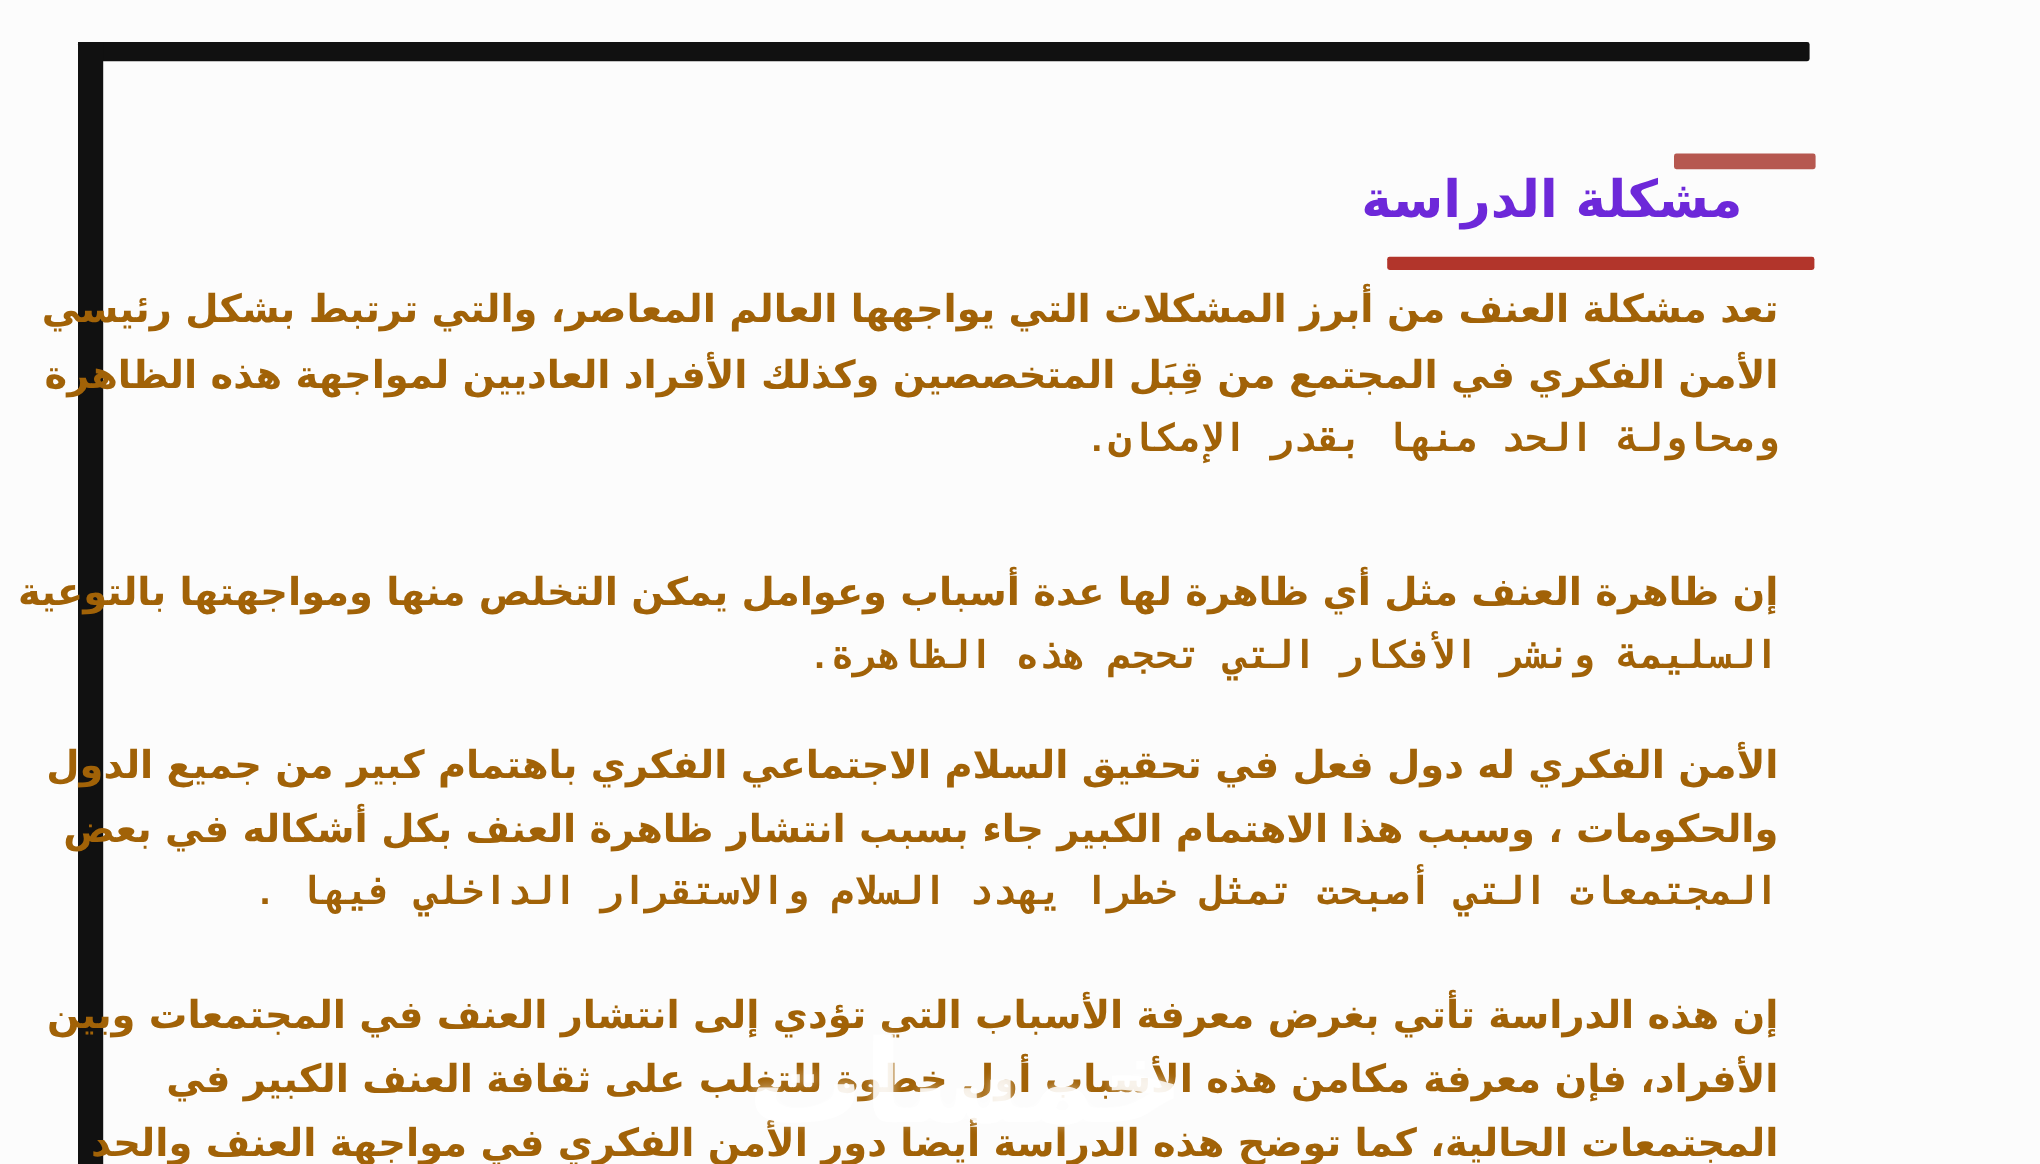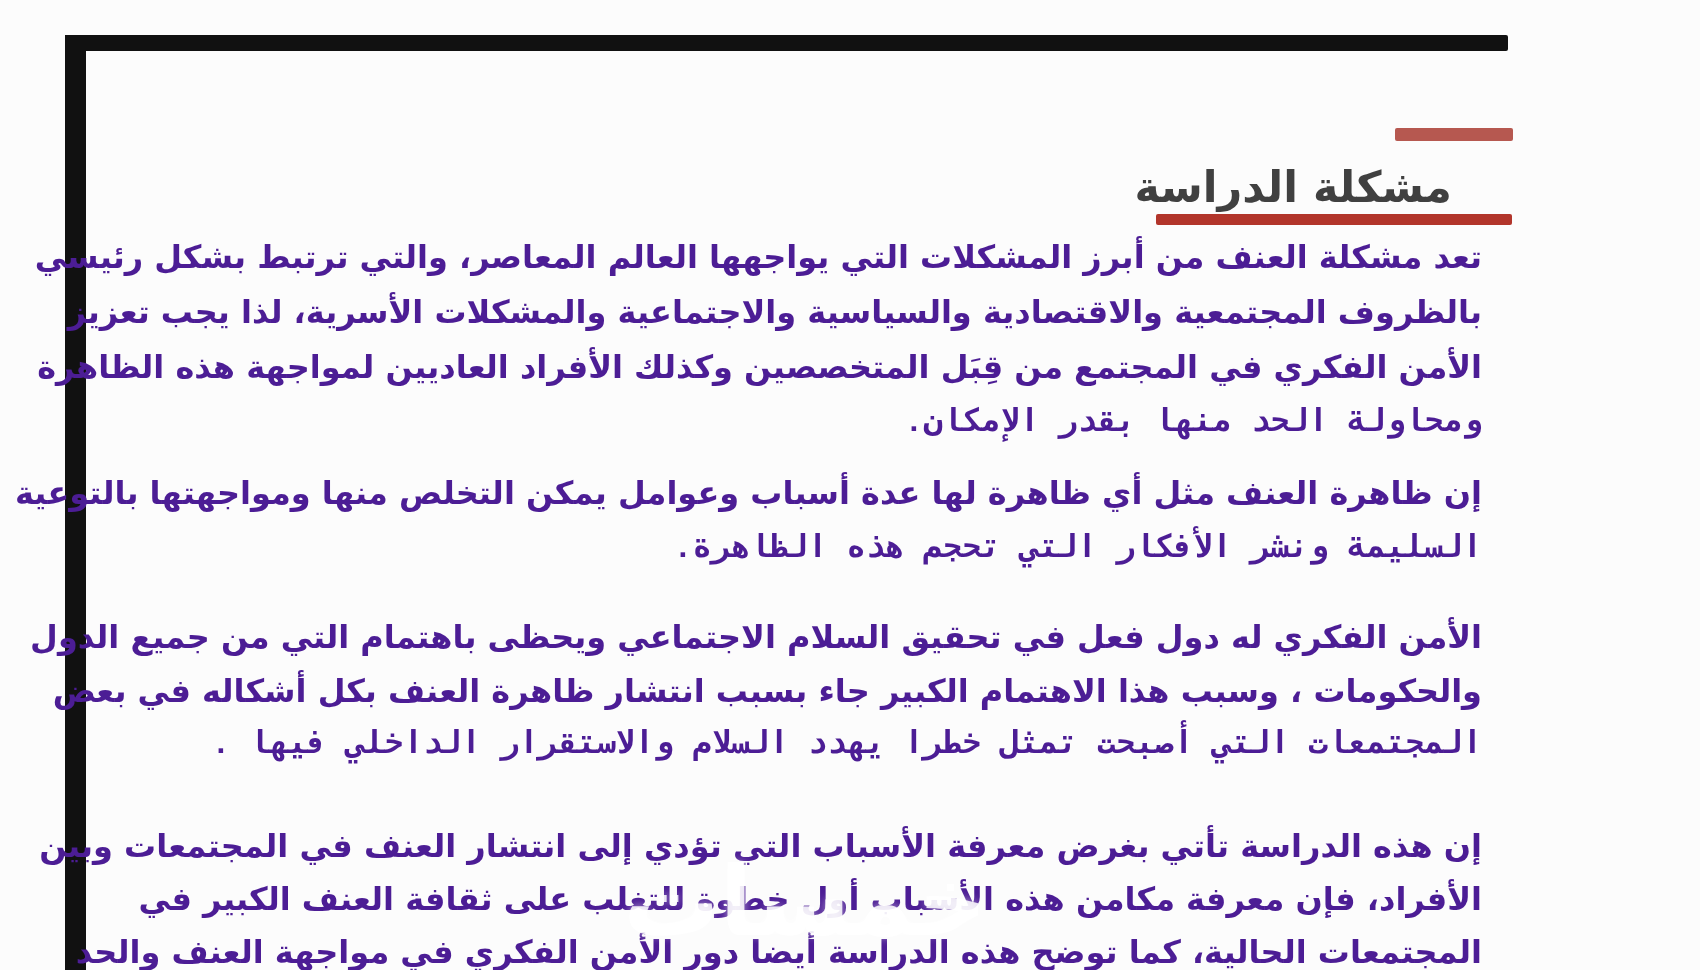--- a/index.html
+++ b/index.html
@@ -20,32 +20,32 @@
     position:absolute;left:65px;top:35px;width:21px;height:935px;
     background:#111111;
   }
   
   .red-mark{
     position:absolute;left:1395px;top:128px;width:118px;height:13px;
     background:#a93b31;opacity:.85;border-radius:2px;
   }
   
   .title{
-    position:absolute;top:162px;right:248px;
-    font-size:43px;font-weight:bold;color:#404040;
+    position:absolute;top:142px;right:248px;
+    font-size:43px;font-weight:bold;color:#6d28d9;
     letter-spacing:0px;white-space:nowrap;
   }
   .title-underline{
     position:absolute;top:214px;right:188px;width:356px;height:11px;
     background:#b2352b;border-radius:2px;
   }
   
   .para{
     position:absolute;right:218px;width:1296px;
-    color:#4c1d95;font-weight:bold;font-size:32px;
+    color:#a16207;font-weight:bold;font-size:32px;
   }
   .p1{top:230px;}
   .p2{top:466px;}
   .p3{top:610px;}
   .p4{top:820px;}
   .line{
     height:55px;line-height:55px;
     text-align:justify;text-align-last:justify;
     white-space:nowrap;
   }
@@ -69,32 +69,31 @@
 
   <div class="frame-top"></div>
   <div class="frame-left"></div>
   <div class="red-mark"></div>
 
   <div class="title">مشكلة الدراسة</div>
   <div class="title-underline"></div>
 
   <div class="para p1">
     <div class="line">تعد مشكلة العنف من أبرز المشكلات التي يواجهها العالم المعاصر، والتي ترتبط بشكل رئيسي</div>
-    <div class="line">بالظروف المجتمعية والاقتصادية والسياسية والاجتماعية والمشكلات الأسرية، لذا يجب تعزيز</div>
     <div class="line">الأمن الفكري في المجتمع من قِبَل المتخصصين وكذلك الأفراد العاديين لمواجهة هذه الظاهرة</div>
     <div class="line last">ومحاولة الحد منها بقدر الإمكان.</div>
   </div>
 
   <div class="para p2">
     <div class="line">إن ظاهرة العنف مثل أي ظاهرة لها عدة أسباب وعوامل يمكن التخلص منها ومواجهتها بالتوعية</div>
     <div class="line last">السليمة ونشر الأفكار التي تحجم هذه الظاهرة.</div>
   </div>
 
   <div class="para p3">
-    <div class="line">الأمن الفكري له دول فعل في تحقيق السلام الاجتماعي ويحظى باهتمام التي من جميع الدول</div>
+    <div class="line">الأمن الفكري له دول فعل في تحقيق السلام الاجتماعي الفكري باهتمام كبير من جميع الدول</div>
     <div class="line">والحكومات ، وسبب هذا الاهتمام الكبير جاء بسبب انتشار ظاهرة العنف بكل أشكاله في بعض</div>
     <div class="line last">المجتمعات التي أصبحت تمثل خطرا يهدد السلام والاستقرار الداخلي فيها .</div>
   </div>
 
   <div class="para p4">
     <div class="line">إن هذه الدراسة تأتي بغرض معرفة الأسباب التي تؤدي إلى انتشار العنف في المجتمعات وبين</div>
     <div class="line">الأفراد، فإن معرفة مكامن هذه الأسباب أول خطوة للتغلب على ثقافة العنف الكبير في</div>
     <div class="line">المجتمعات الحالية، كما توضح هذه الدراسة أيضا دور الأمن الفكري في مواجهة العنف والحد</div>
   </div>
 

